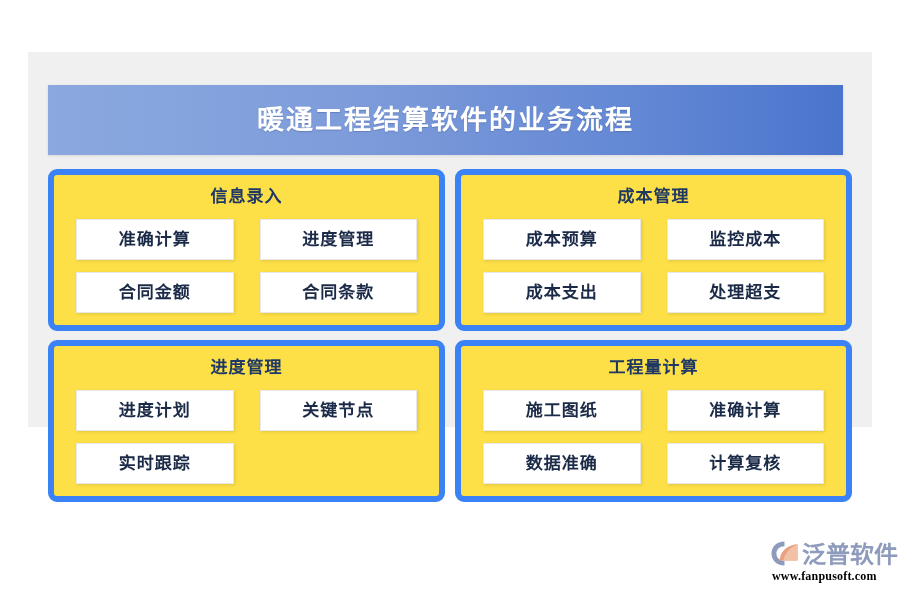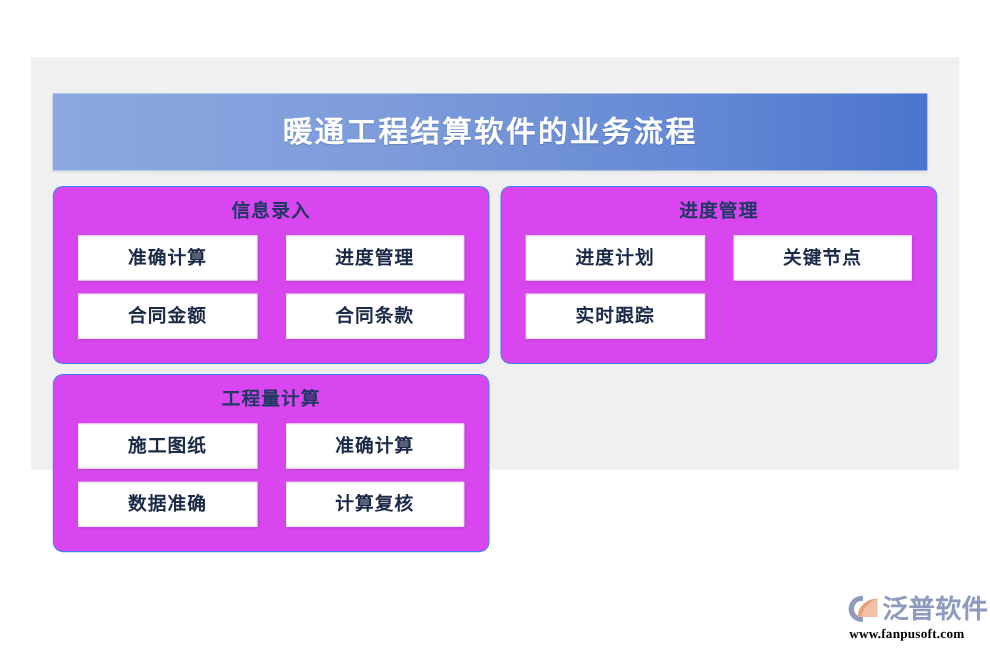--- a/index.html
+++ b/index.html
@@ -55,22 +55,22 @@
     position: absolute;
     left: 20px;
     top: 117px;
     width: 804px;
     display: grid;
     grid-template-columns: 1fr 1fr;
     gap: 9px 10px;
   }
 
   .panel {
-    background: #d946ef;
-    border: 1px solid #3b82f6;
+    background: #fde047;
+    border: 6px solid #3b82f6;
     border-radius: 9px;
     box-sizing: border-box;
     padding: 9px 22px 16px 22px;
     height: 162px;
   }
   .panel-title {
     text-align: center;
     color: #1f3864;
     font-size: 17px;
     font-weight: bold;
@@ -165,20 +165,37 @@
         </div>
         <div class="item-card">
           <span class="item-label">合同金额</span>
         </div>
         <div class="item-card">
           <span class="item-label">合同条款</span>
         </div>
       </div>
     </div>
 
+    <div class="panel">
+      <div class="panel-title">成本管理</div>
+      <div class="panel-items">
+        <div class="item-card">
+          <span class="item-label">成本预算</span>
+        </div>
+        <div class="item-card">
+          <span class="item-label">监控成本</span>
+        </div>
+        <div class="item-card">
+          <span class="item-label">成本支出</span>
+        </div>
+        <div class="item-card">
+          <span class="item-label">处理超支</span>
+        </div>
+      </div>
+    </div>
 
     <div class="panel">
       <div class="panel-title">进度管理</div>
       <div class="panel-items">
         <div class="item-card">
           <span class="item-label">进度计划</span>
         </div>
         <div class="item-card">
           <span class="item-label">关键节点</span>
         </div>

